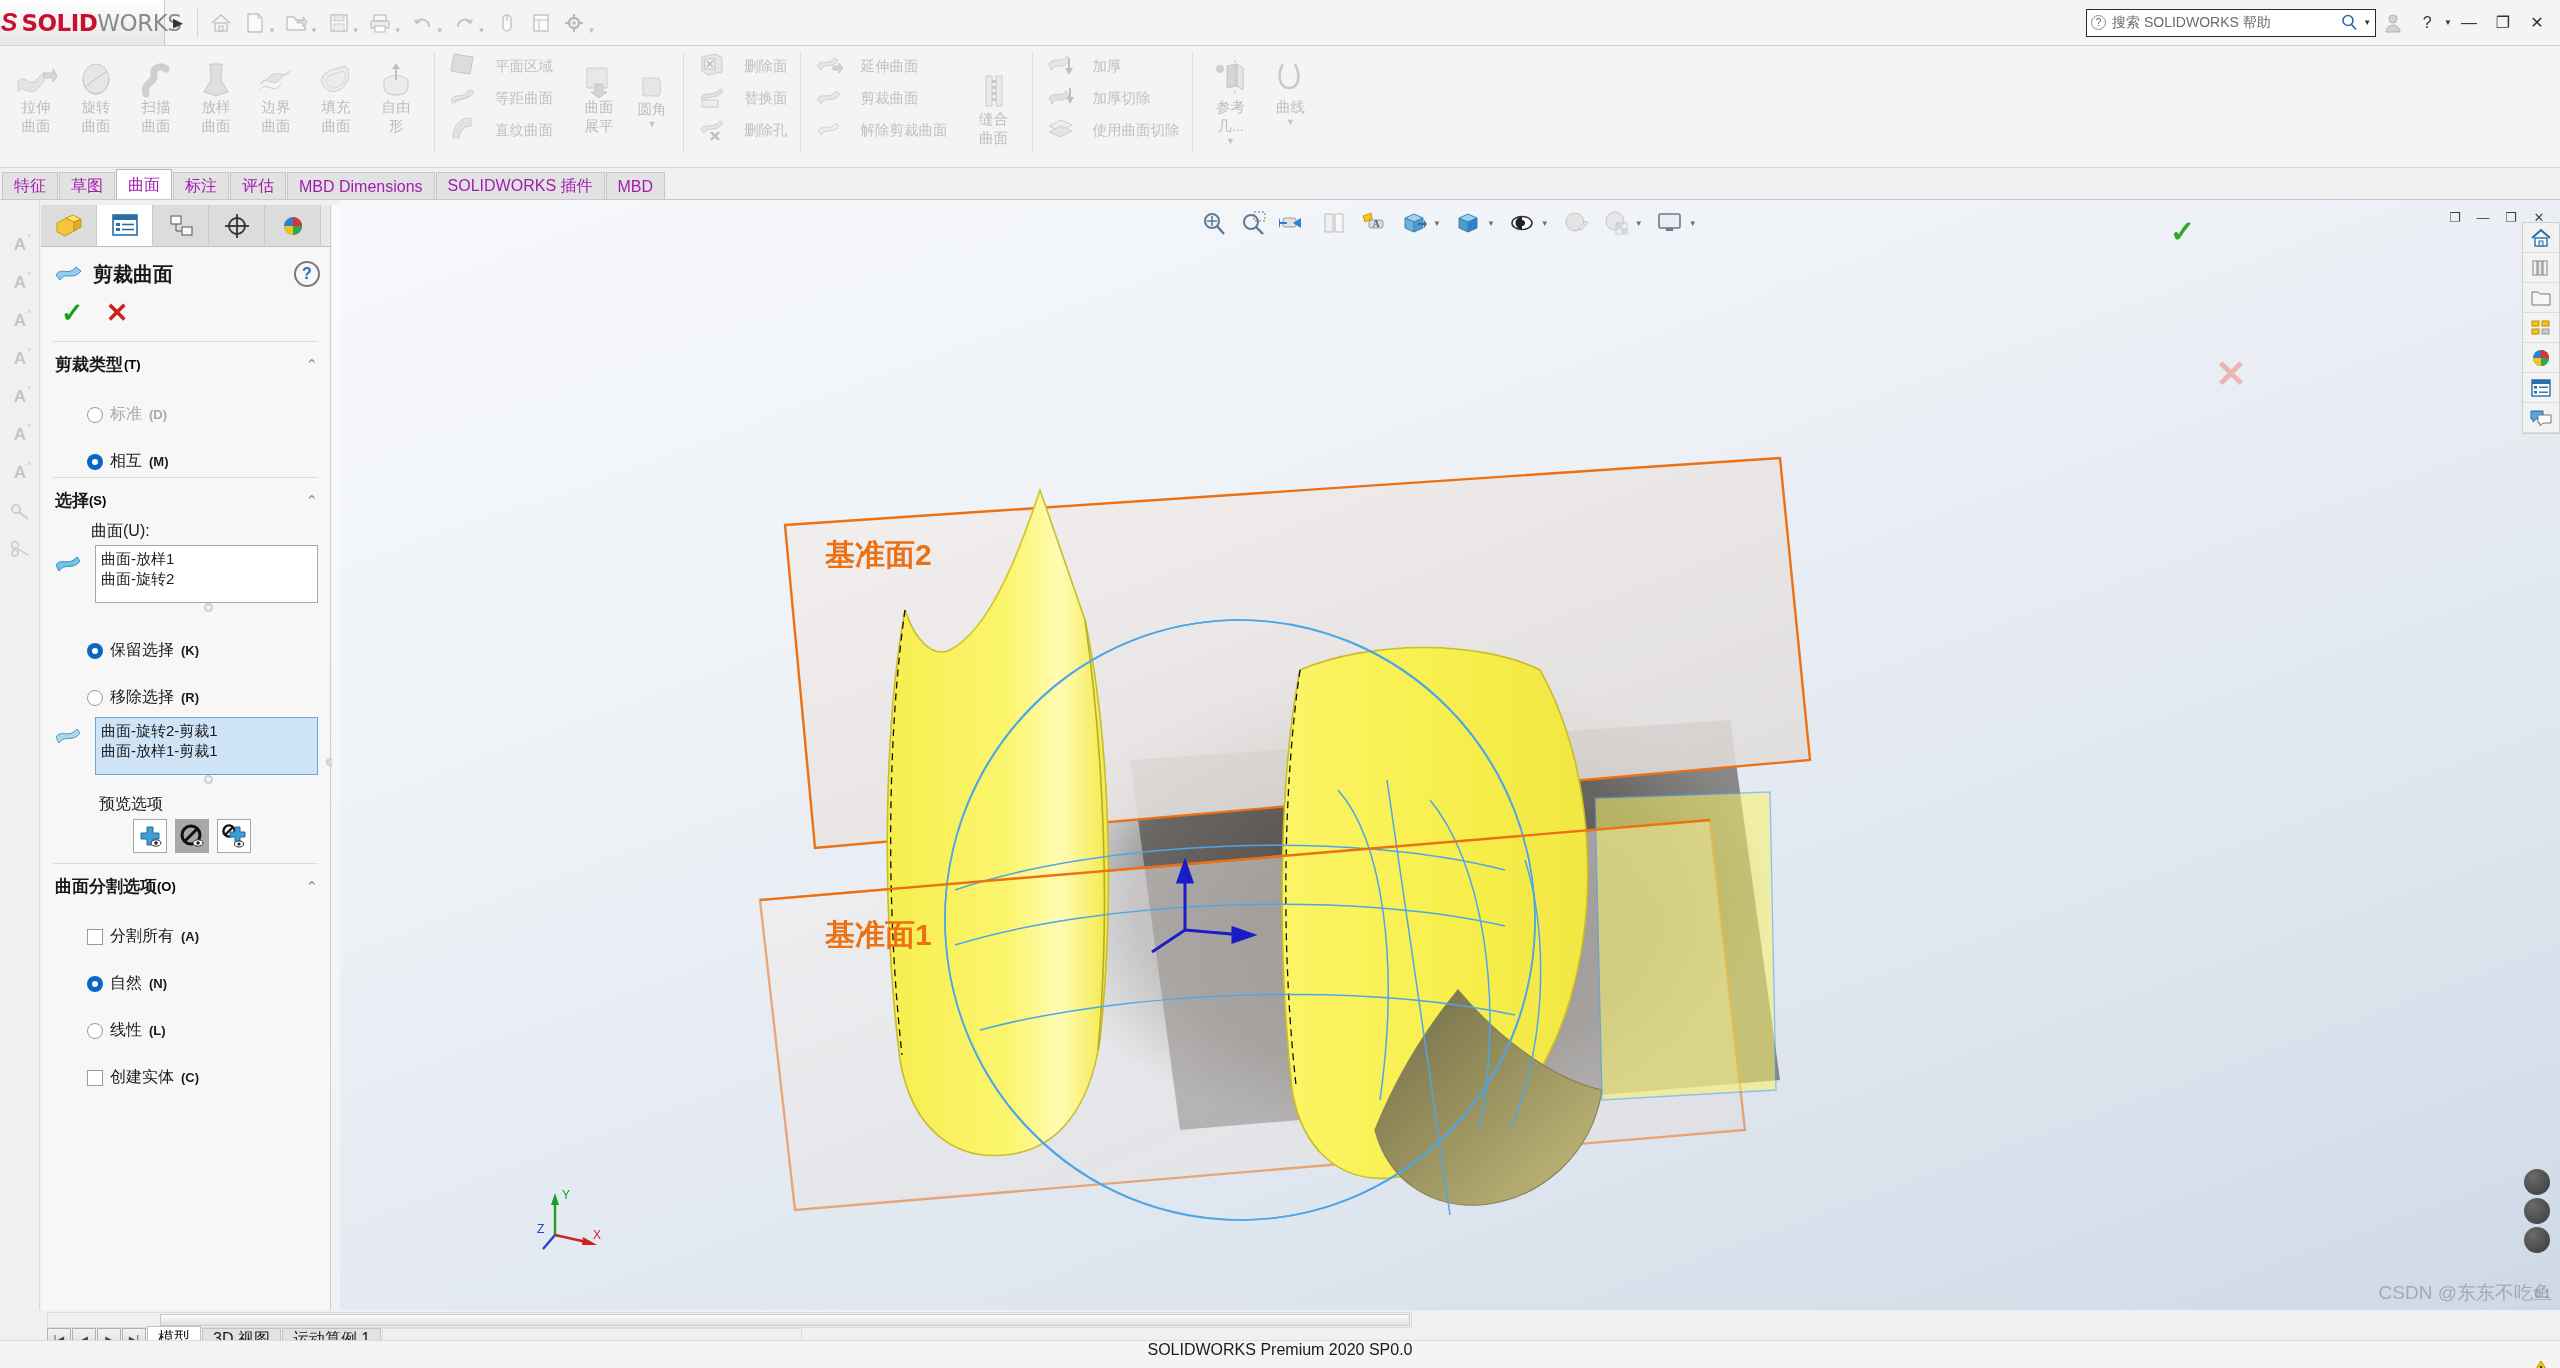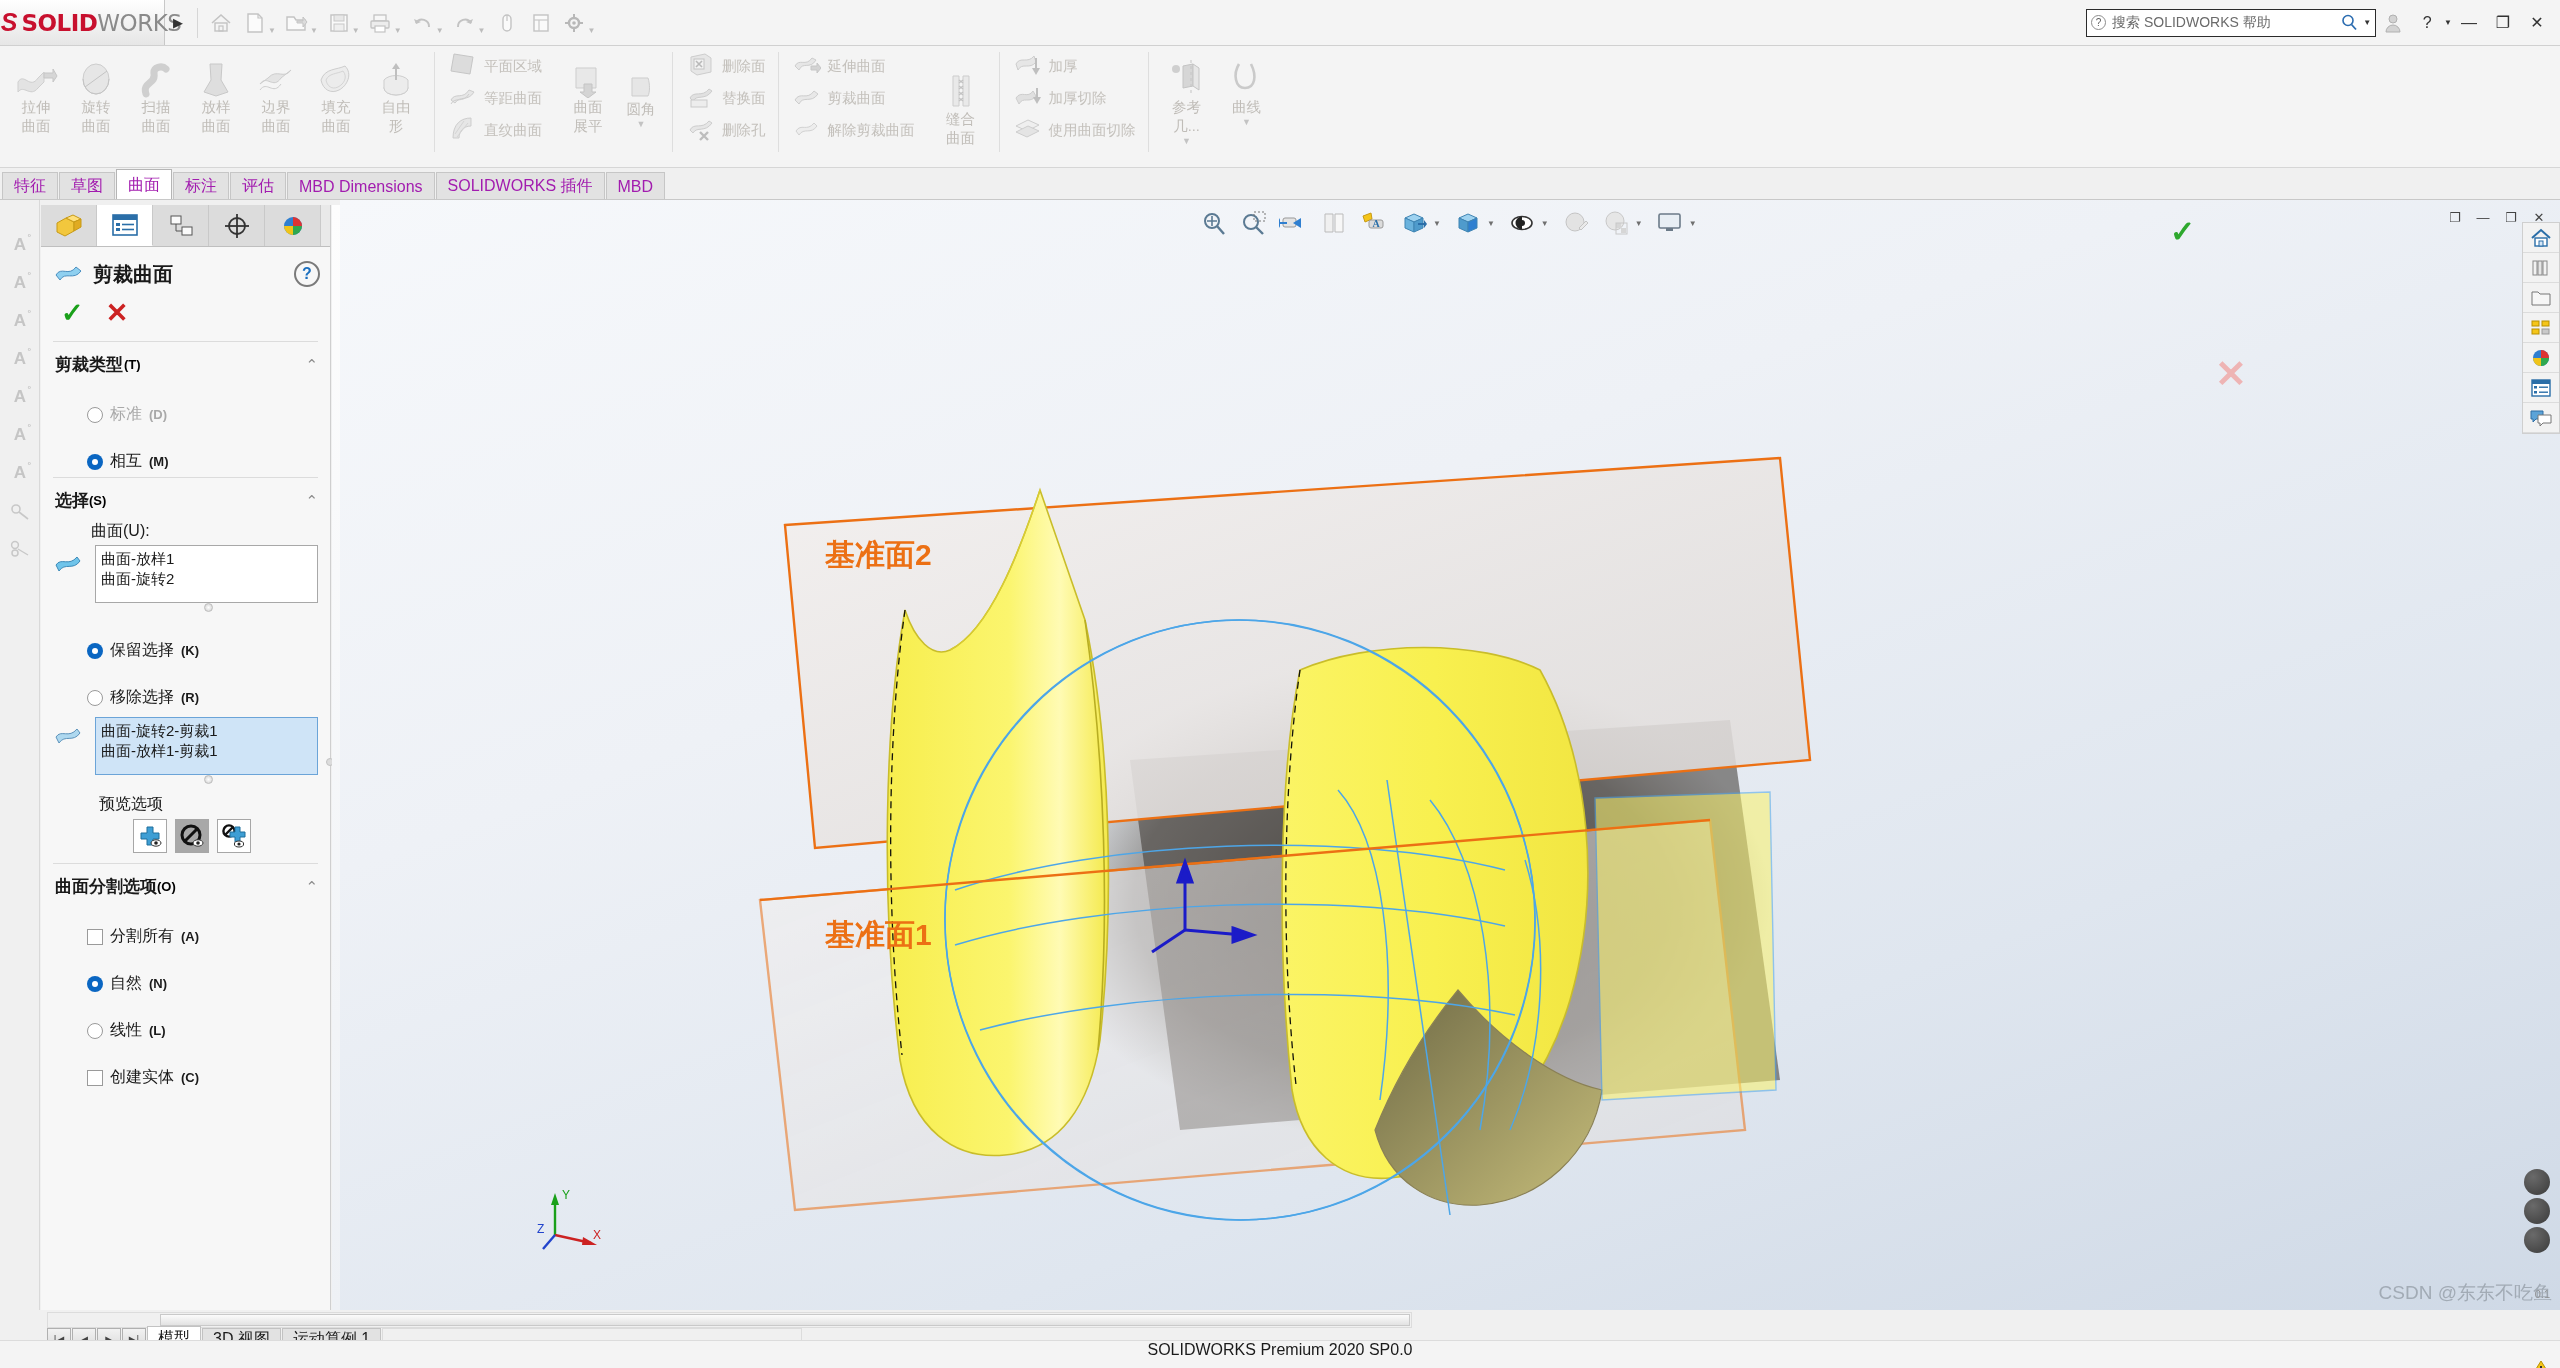--- a/index.html
+++ b/index.html
@@ -31,21 +31,21 @@
     font-size:16px; color:#333; }
 
   
   #ribbon { position:absolute; left:0; top:46px; width:2560px; height:122px;
     background:#f4f4f4; border-bottom:1px solid #d6d6d6; display:flex; align-items:flex-start; }
   .rb-group { display:flex; align-items:flex-start; height:118px; padding:4px 6px 0 6px; }
   .rb-div { width:1px; height:100px; background:#dedede; margin:6px 2px 0 2px; }
   .big-btn { width:60px; display:flex; flex-direction:column; align-items:center; padding-top:6px; }
   .big-btn .bi { height:42px; display:flex; align-items:flex-end; }
   .big-btn .lbl { font-size:14.5px; color:#c0bdb8; line-height:19px; text-align:center; }
-  .sm-row { display:flex; align-items:center; height:32px; gap:7px; padding:0 4px; }
+  .sm-row { display:flex; align-items:center; height:32px; gap:18px; padding:0 4px; }
   .sm-row .lbl { font-size:14.5px; color:#c4c1bc; white-space:nowrap; }
   .col-stack { display:flex; flex-direction:column; }
   .drop-caret { font-size:9px; color:#c3c3c3; text-align:center; }
 
   
   #tabs { position:absolute; left:0; top:168px; height:32px; display:flex; align-items:flex-end;
     padding-left:2px; }
   .tab { height:28px; padding:0 11px; display:flex; align-items:center; font-size:16px;
     color:#a21caf; background:#e2e2e2; border:1px solid #c6c6c6; border-bottom:none; margin-right:1px; }
   .tab.active { background:#fff; height:31px; border-color:#b5b5b5; }

